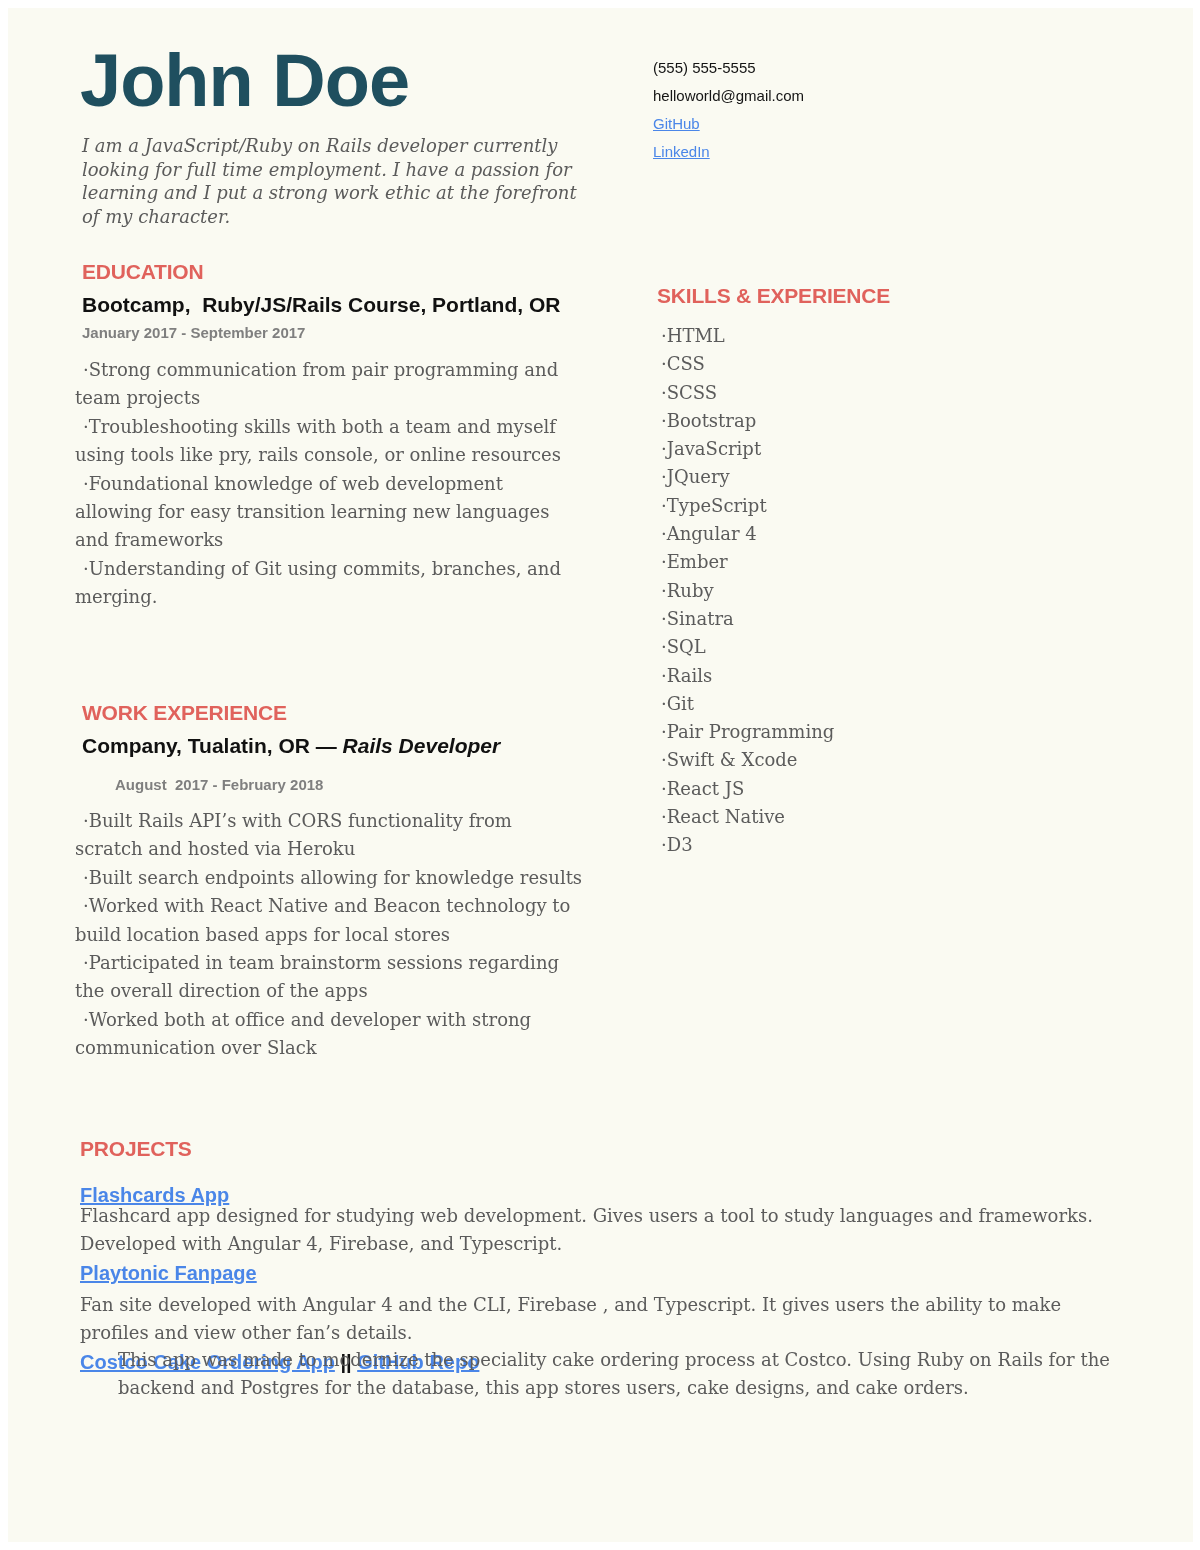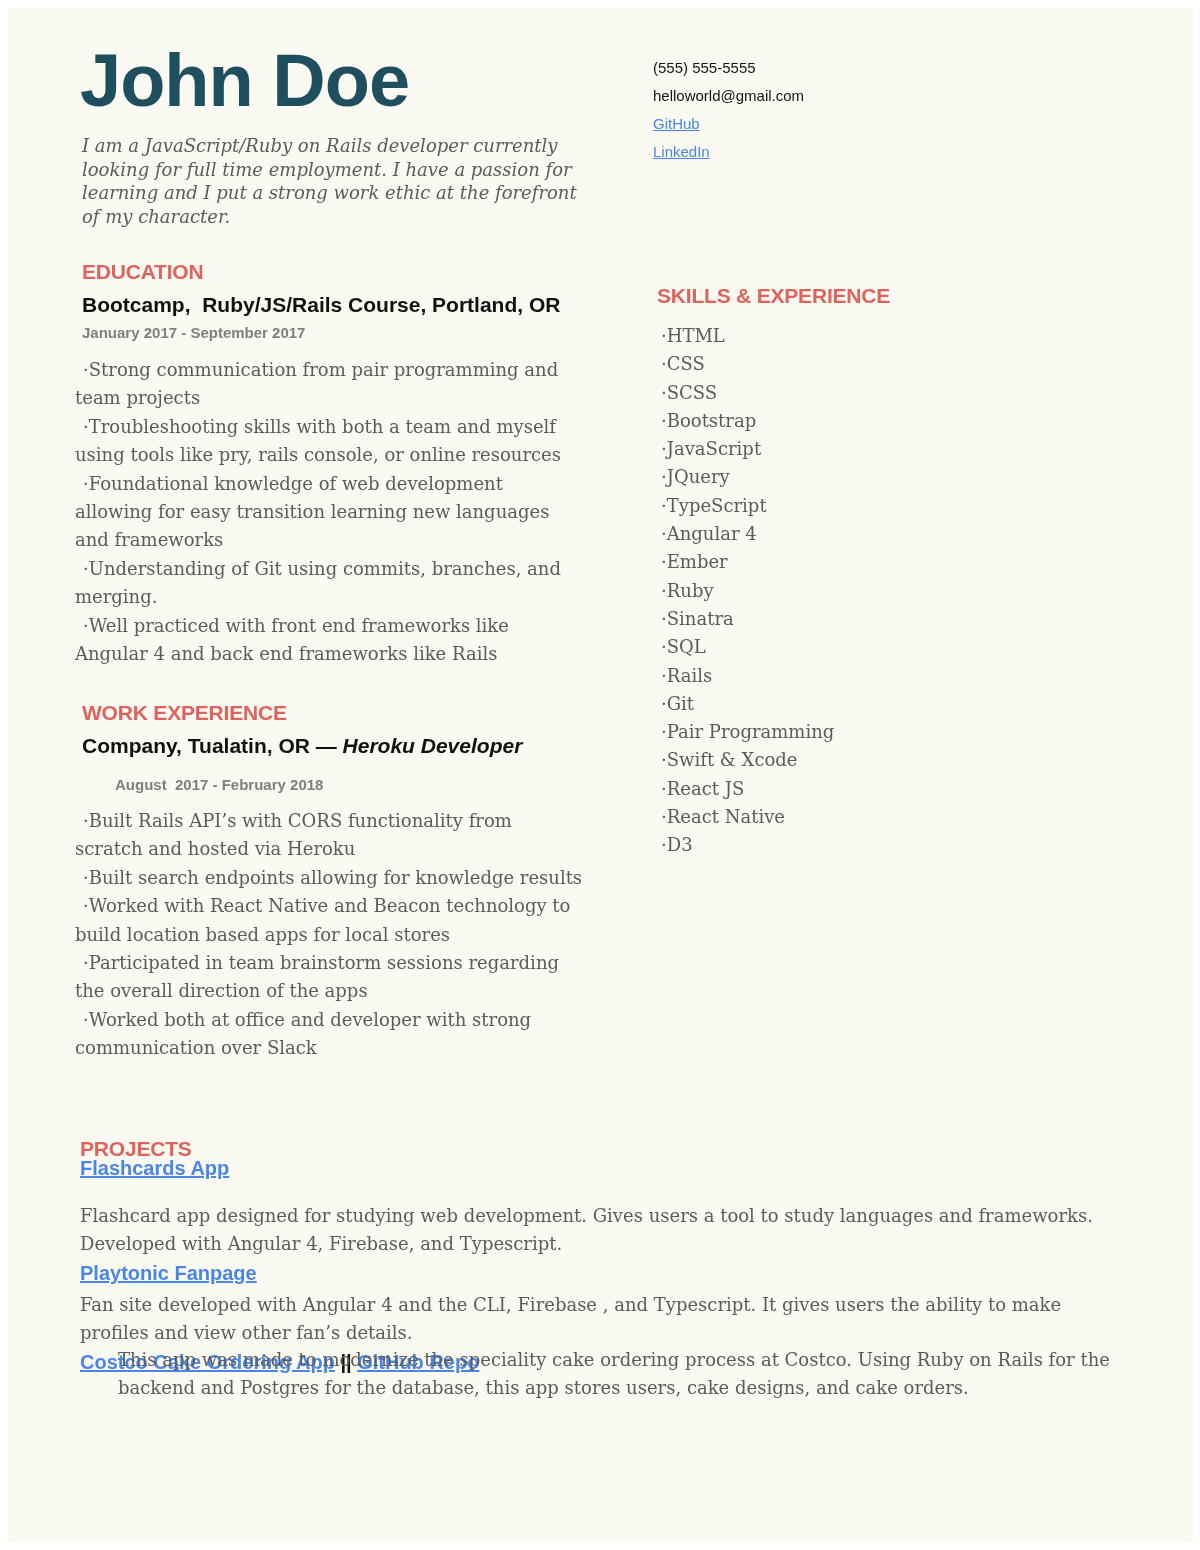--- a/index.html
+++ b/index.html
@@ -93,21 +93,21 @@
     cursor: pointer;
   }
   .proj-row { font-size: 20px; line-height: 24px; font-weight: bold; color: #111111; }
   .proj-sep { color: #111111; text-decoration: none; white-space: pre; }
   .proj-desc {
     width: 1042px;
     font-family: "DejaVu Serif", serif;
     font-size: 18px; line-height: 27.5px;
     color: var(--text-gray, #5b5b5b);
   }
-  #flashcards-link { left: 80px; top: 1156px; }
+  #flashcards-link { left: 80px; top: 1183px; }
   #flashcards-desc { left: 80px; top: 1202px; }
   #playtonic-link  { left: 80px; top: 1261px; }
   #playtonic-desc  { left: 80px; top: 1291px; }
   #costco-row      { left: 80px; top: 1350px; }
   #costco-desc     { left: 80px; top: 1346px; margin-left: 38px; }
 </style>
 </head>
 <body>
 
 <div class="sheet"></div>
@@ -124,25 +124,24 @@
 <p class="abs intro">I am a JavaScript/Ruby on Rails developer currently looking for full time employment. I have a passion for learning and I put a strong work ethic at the forefront of my character.</p>
 
 <h2 class="abs sec-heading" id="edu-heading">EDUCATION</h2>
 <h3 class="abs sub-heading" id="edu-school">Bootcamp,  Ruby/JS/Rails Course, Portland, OR</h3>
 <div class="abs date-line" id="edu-date">January 2017 - September 2017</div>
 <div class="abs bullets" id="edu-bullets">
   <div class="bullet">Strong communication from pair programming and team projects</div>
   <div class="bullet">Troubleshooting skills with both a team and myself using tools like pry, rails console, or online resources</div>
   <div class="bullet">Foundational knowledge of web development allowing for easy transition learning new languages and frameworks</div>
   <div class="bullet">Understanding of Git using commits, branches, and merging.</div>
-  <div class="bullet">Well practiced with front end frameworks like Angular 4 and back end frameworks like Rails</div>
 </div>
 
 <h2 class="abs sec-heading" id="work-heading">WORK EXPERIENCE</h2>
-<h3 class="abs sub-heading" id="work-title"><span>Company, Tualatin, OR — </span><span class="role-italic">Heroku Developer</span></h3>
+<h3 class="abs sub-heading" id="work-title"><span>Company, Tualatin, OR — </span><span class="role-italic">Rails Developer</span></h3>
 <div class="abs date-line" id="work-date">August  2017 - February 2018</div>
 <div class="abs bullets" id="work-bullets">
   <div class="bullet">Built Rails API’s with CORS functionality from scratch and hosted via Heroku</div>
   <div class="bullet">Built search endpoints allowing for knowledge results</div>
   <div class="bullet">Worked with React Native and Beacon technology to build location based apps for local stores</div>
   <div class="bullet">Participated in team brainstorm sessions regarding the overall direction of the apps</div>
   <div class="bullet">Worked both at office and developer with strong communication over Slack</div>
 </div>
 
 <h2 class="abs sec-heading" id="skills-heading">SKILLS &amp; EXPERIENCE</h2>

